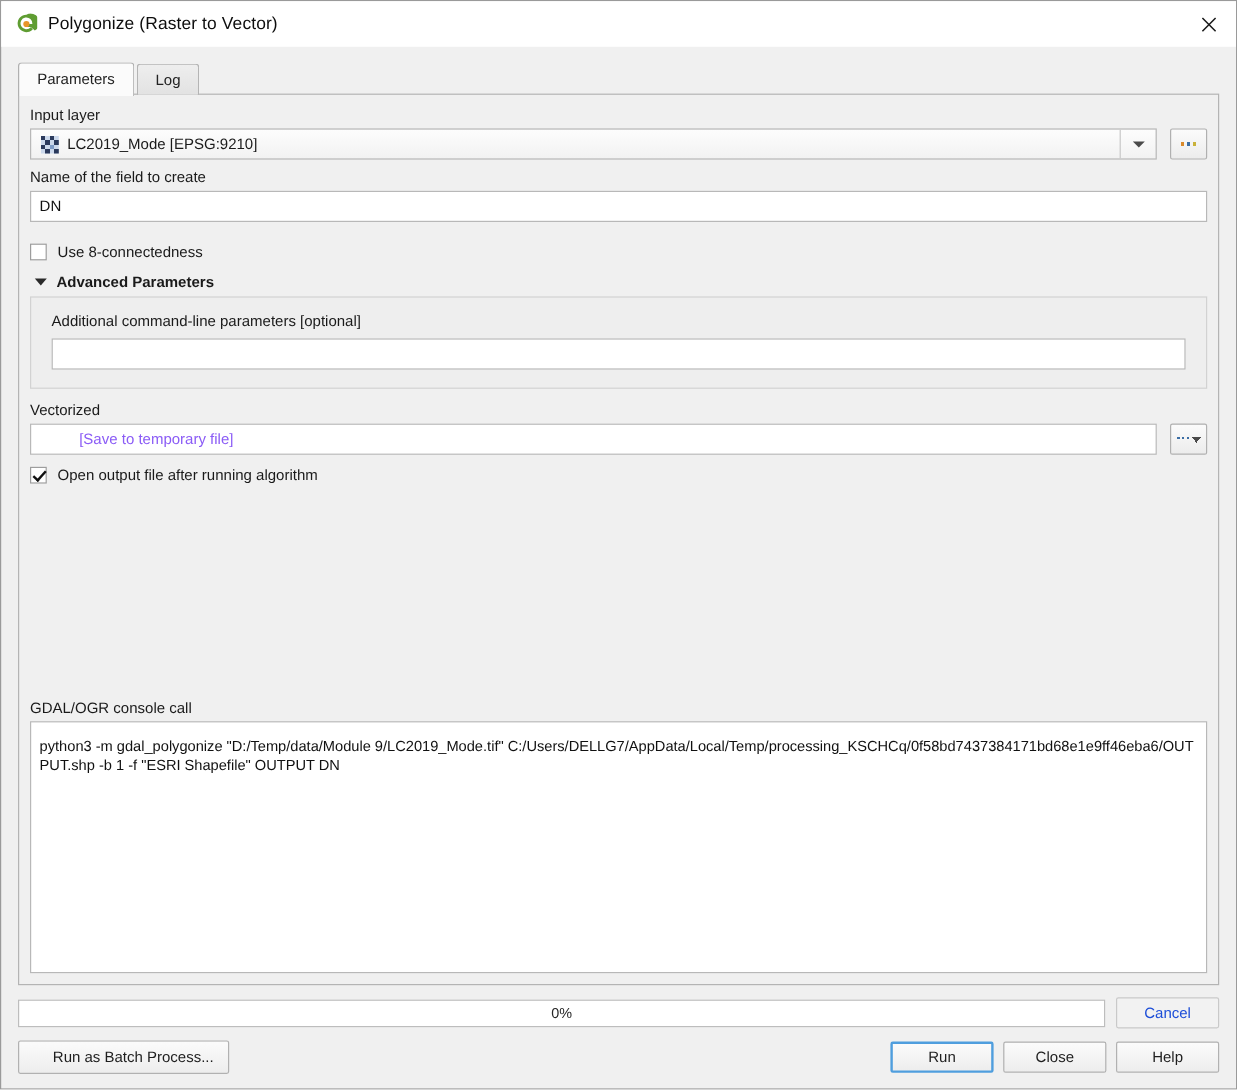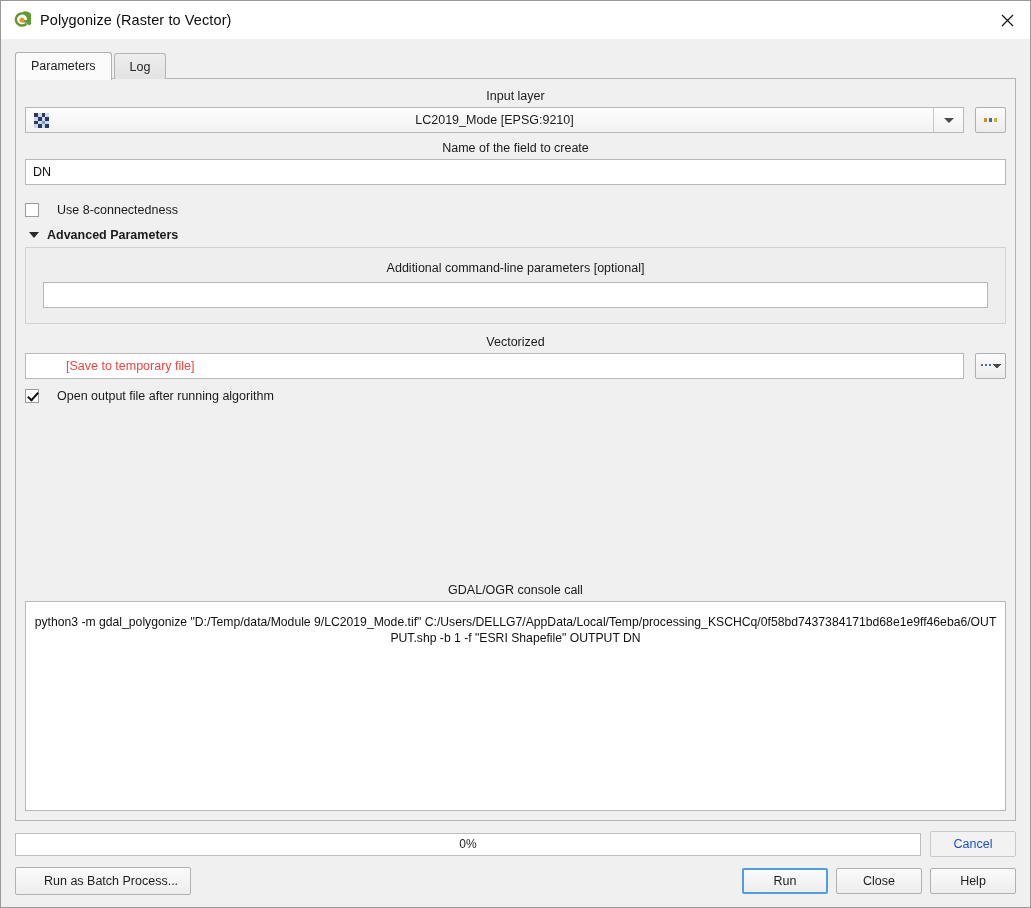--- a/index.html
+++ b/index.html
@@ -63,21 +63,20 @@
   .close-btn svg { display: block; }
 
   
   .dialog-body {
     flex: 1 1 auto;
     padding: 11px 14px 0 14px;
     display: flex;
     flex-direction: column;
     box-sizing: border-box;
     min-height: 0;
-    text-align: center;
   }
   .tabstrip {
     display: flex;
     align-items: flex-end;
     height: 29px;
     flex: 0 0 auto;
     position: relative;
     z-index: 2;
   }
   .tab {
@@ -191,27 +190,26 @@
     height: 26px;
     background: #ffffff;
     border: 1px solid #b8b8b8;
     box-sizing: border-box;
     display: flex;
     align-items: center;
     padding: 0 7px;
     font-size: 12.5px;
     color: #111;
   }
-  .textbox.placeholder { color: #ef4444; padding-left: 40px; }
+  .textbox.placeholder { color: #8b5cf6; padding-left: 40px; }
 
   .checkrow {
     display: flex;
     align-items: center;
     cursor: default;
-    gap: 9px;
   }
   .checkbox {
     width: 14px; height: 14px;
     background: #ffffff;
     border: 1px solid #9d9d9d;
     box-sizing: border-box;
     margin-right: 9px;
     flex: 0 0 auto;
     position: relative;
   }

